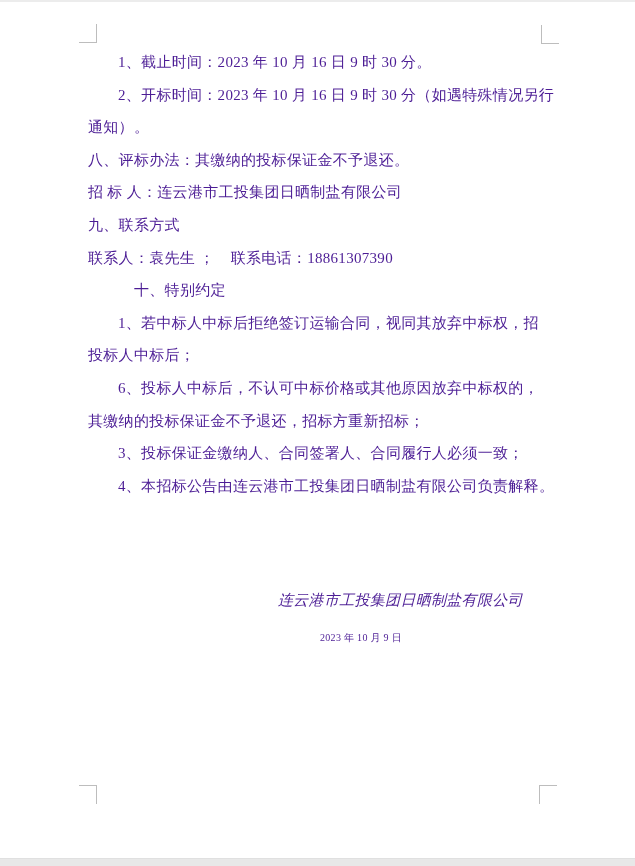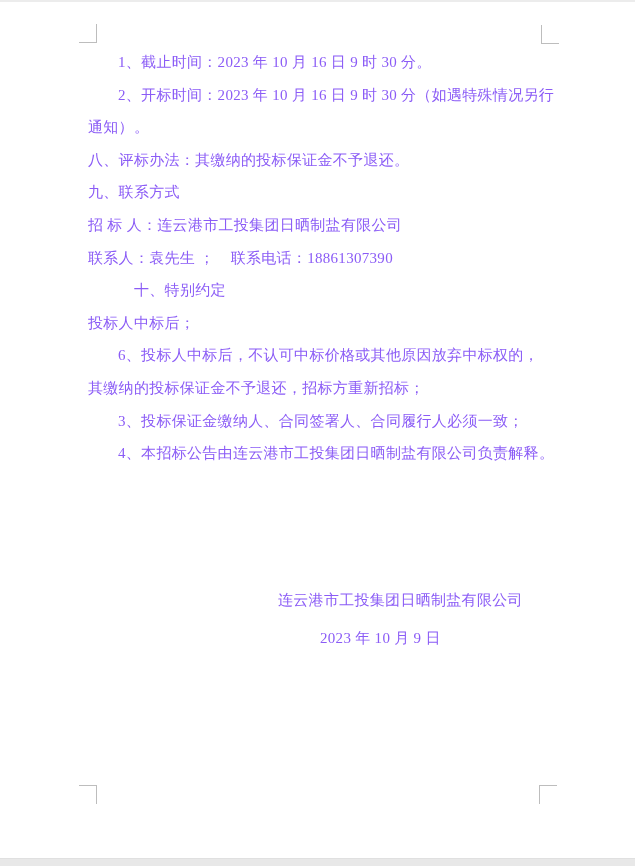--- a/index.html
+++ b/index.html
@@ -3,21 +3,21 @@
 <meta charset="utf-8">
 <style>
   html, body { margin: 0; padding: 0; background: #ffffff; }
   .page {
     position: relative;
     width: 635px;
     height: 866px;
     background: #ffffff;
     overflow: hidden;
     font-family: "Liberation Serif", "DejaVu Serif", serif;
-    color: #8b5cf6;
+    color: #4c1d95;
   }
   .top-edge {
     position: absolute; left: 0; top: 0; right: 0; height: 2px;
     background: #ececec;
   }
   .bottom-edge {
     position: absolute; left: 0; bottom: 0; right: 0; height: 7px;
     background: #e8e8e8;
     border-top: 1px solid #e0e0e0;
   }
@@ -45,26 +45,27 @@
   .indent-2 { padding-left: 46px; }
 
   .closing-company {
     position: absolute;
     left: 278px;
     top: 591px;
     font-size: 15px;
     line-height: 18px;
     white-space: pre;
     letter-spacing: 0.3px;
+    font-style: italic;
   }
   .closing-date {
     position: absolute;
     left: 320px;
     top: 629px;
-    font-size: 15px;
+    font-size: 10px;
     line-height: 18px;
     white-space: pre;
     letter-spacing: 0.3px;
   }
 </style>
 </head>
 <body>
 
 <div class="page">
   <div class="top-edge"></div>
@@ -72,24 +73,25 @@
   <div class="crop tl"></div>
   <div class="crop tr"></div>
   <div class="crop bl"></div>
   <div class="crop br"></div>
 
   <div class="doc-body" id="doc-body">
       <div class="line indent-1">1、截止时间：2023 年 10 月 16 日 9 时 30 分。</div>
       <div class="line indent-1">2、开标时间：2023 年 10 月 16 日 9 时 30 分（如遇特殊情况另行</div>
       <div class="line indent-0">通知）。</div>
       <div class="line indent-0">八、评标办法：其缴纳的投标保证金不予退还。</div>
+      <div class="line indent-0">招 标 人：连云港市工投集团日晒制盐有限公司</div>
       <div class="line indent-0">九、联系方式</div>
-      <div class="line indent-0">招 标 人：连云港市工投集团日晒制盐有限公司</div>
       <div class="line indent-0">联系人：袁先生 ；    联系电话：18861307390</div>
       <div class="line indent-2">十、特别约定</div>
+      <div class="line indent-1">1、若中标人中标后拒绝签订运输合同，视同其放弃中标权，招</div>
       <div class="line indent-0">投标人中标后；</div>
       <div class="line indent-1">6、投标人中标后，不认可中标价格或其他原因放弃中标权的，</div>
       <div class="line indent-0">其缴纳的投标保证金不予退还，招标方重新招标；</div>
       <div class="line indent-1">3、投标保证金缴纳人、合同签署人、合同履行人必须一致；</div>
       <div class="line indent-1">4、本招标公告由连云港市工投集团日晒制盐有限公司负责解释。</div>
     </div>
 
   <div class="closing-company">连云港市工投集团日晒制盐有限公司</div>
   <div class="closing-date">2023 年 10 月 9 日</div>
 

